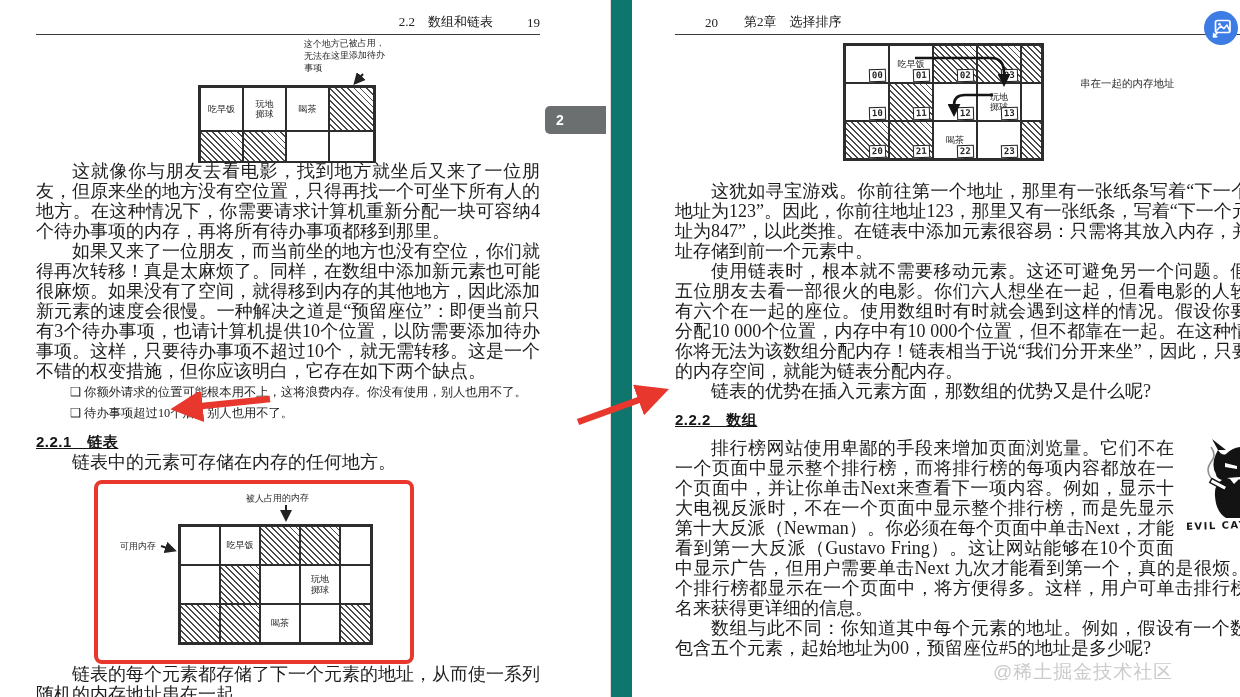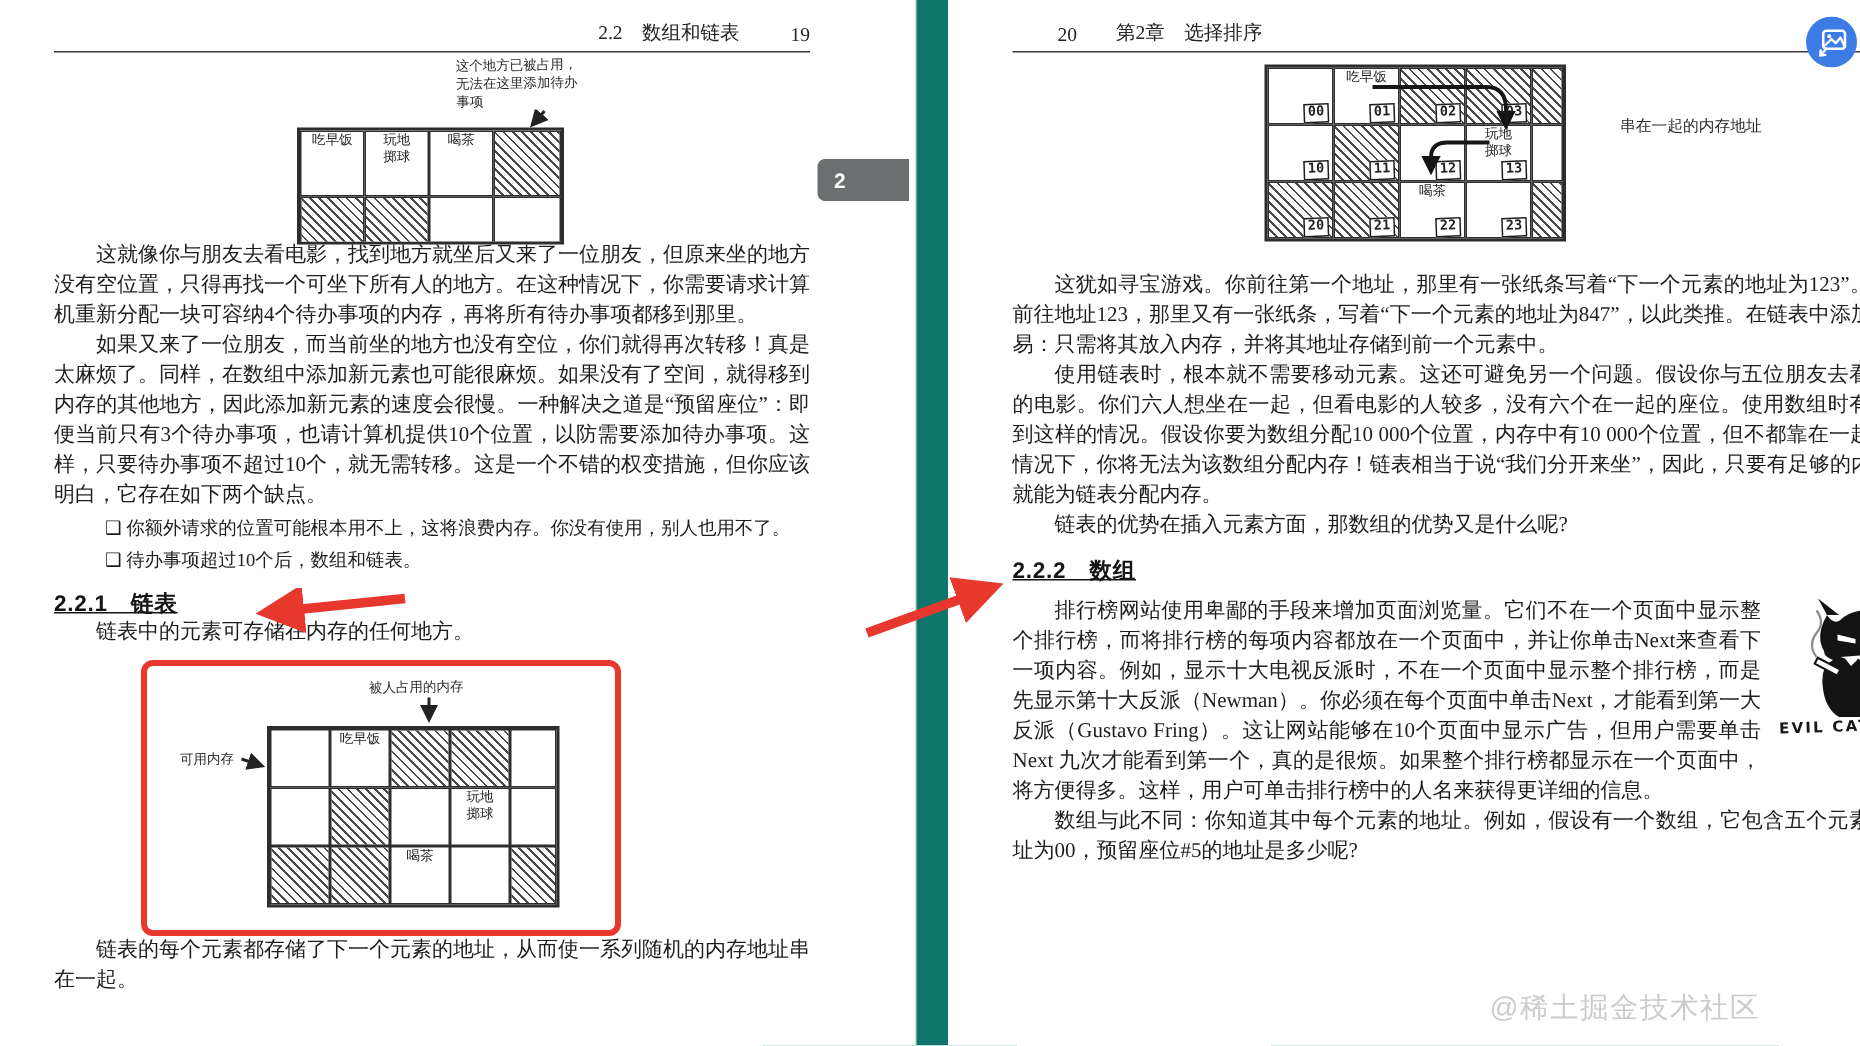--- a/index.html
+++ b/index.html
@@ -15,29 +15,29 @@
   .page-right{left:632px;width:732px;padding:0 60px 0 43px;}
   .gutter{position:absolute;left:610px;top:0;width:1px;height:697px;background:#d9d9d9;}
 
   
   .running-head{display:flex;align-items:flex-end;border-bottom:1.5px solid #3c3c3c;
     padding-bottom:3px;margin-top:13px;font-size:13px;color:#222;}
   .rh-left{justify-content:flex-end;gap:34px;}
   .rh-right{justify-content:flex-start;gap:26px;padding-left:30px;}
 
   
-  p.bt{margin:0;font-size:14px;line-height:20px;text-indent:2em;text-align:justify;}
+  p.bt{margin:0;font-size:18px;line-height:20px;text-indent:2em;text-align:justify;}
   .mt8{margin-top:8px;} .mt6{margin-top:6px;} .mt4{margin-top:4px;} .mt10{margin-top:10px;}
   .bullet{margin:2px 0 0 0;font-size:12.3px;line-height:19px;padding-left:34px;text-align:justify;}
   h3.sec{font-family:"Liberation Sans", sans-serif;font-size:15px;font-weight:bold;
     margin:10px 0 0 0;color:#151515;letter-spacing:.5px;text-decoration:underline;}
 
   
   .hgrid{display:grid;border:2px solid #2d2d2d;background:#fff;}
-  .hgrid .c{border:1px solid #2d2d2d;position:relative;display:flex;align-items:flex-start;
+  .hgrid .c{border:1px solid #2d2d2d;position:relative;display:flex;align-items:center;
     justify-content:center;text-align:center;font-size:9px;line-height:10.5px;color:#222;}
   .hatch{background:repeating-linear-gradient(45deg,#ffffff 0 3px,#4a4a4a 3px 4.3px);}
   .addr{position:absolute;right:2px;bottom:0;background:#fff;border:1.5px solid #1f1f1f;
     font-family:"DejaVu Sans Mono", monospace;font-weight:bold;font-size:9px;line-height:11px;
     padding:0 2px;transform:rotate(-2deg);}
   .two{display:inline-block;width:22px;}
   .hand{color:#2a2a2a;font-size:9px;line-height:12px;transform:rotate(-1deg);}
 
   .fig1{position:relative;height:126px;}
   .fig1 .note{position:absolute;left:268px;top:2px;width:120px;}
@@ -113,21 +113,21 @@
         <div class="c hatch"></div>
         <div class="c hatch"></div>
         <div class="c"></div>
         <div class="c"></div>
       </div>
     </div>
 
     <p class="bt mt10">这就像你与朋友去看电影，找到地方就坐后又来了一位朋友，但原来坐的地方没有空位置，只得再找一个可坐下所有人的地方。在这种情况下，你需要请求计算机重新分配一块可容纳4个待办事项的内存，再将所有待办事项都移到那里。</p>
     <p class="bt mt6">如果又来了一位朋友，而当前坐的地方也没有空位，你们就得再次转移！真是太麻烦了。同样，在数组中添加新元素也可能很麻烦。如果没有了空间，就得移到内存的其他地方，因此添加新元素的速度会很慢。一种解决之道是“预留座位”：即便当前只有3个待办事项，也请计算机提供10个位置，以防需要添加待办事项。这样，只要待办事项不超过10个，就无需转移。这是一个不错的权变措施，但你应该明白，它存在如下两个缺点。</p>
     <div class="bullet mt4">❑ 你额外请求的位置可能根本用不上，这将浪费内存。你没有使用，别人也用不了。</div>
-    <div class="bullet">❑ 待办事项超过10个后，数组和链表。</div>
+    <div class="bullet">❑ 待办事项超过10个后，别人也用不了。</div>
 
     <h3 class="sec">2.2.1　链表</h3>
     <p class="bt mt8">链表中的元素可存储在内存的任何地方。</p>
 
     <div class="redbox">
       <div class="note-top hand">被人占用的内存</div>
       <svg style="position:absolute;left:182px;top:20px" width="12" height="20">
         <defs>
             <marker id="ah1" markerWidth="6" markerHeight="6" refX="4" refY="3" orient="auto">
               <path d="M0,0 L6,3 L0,6 Z" fill="#222"></path>

